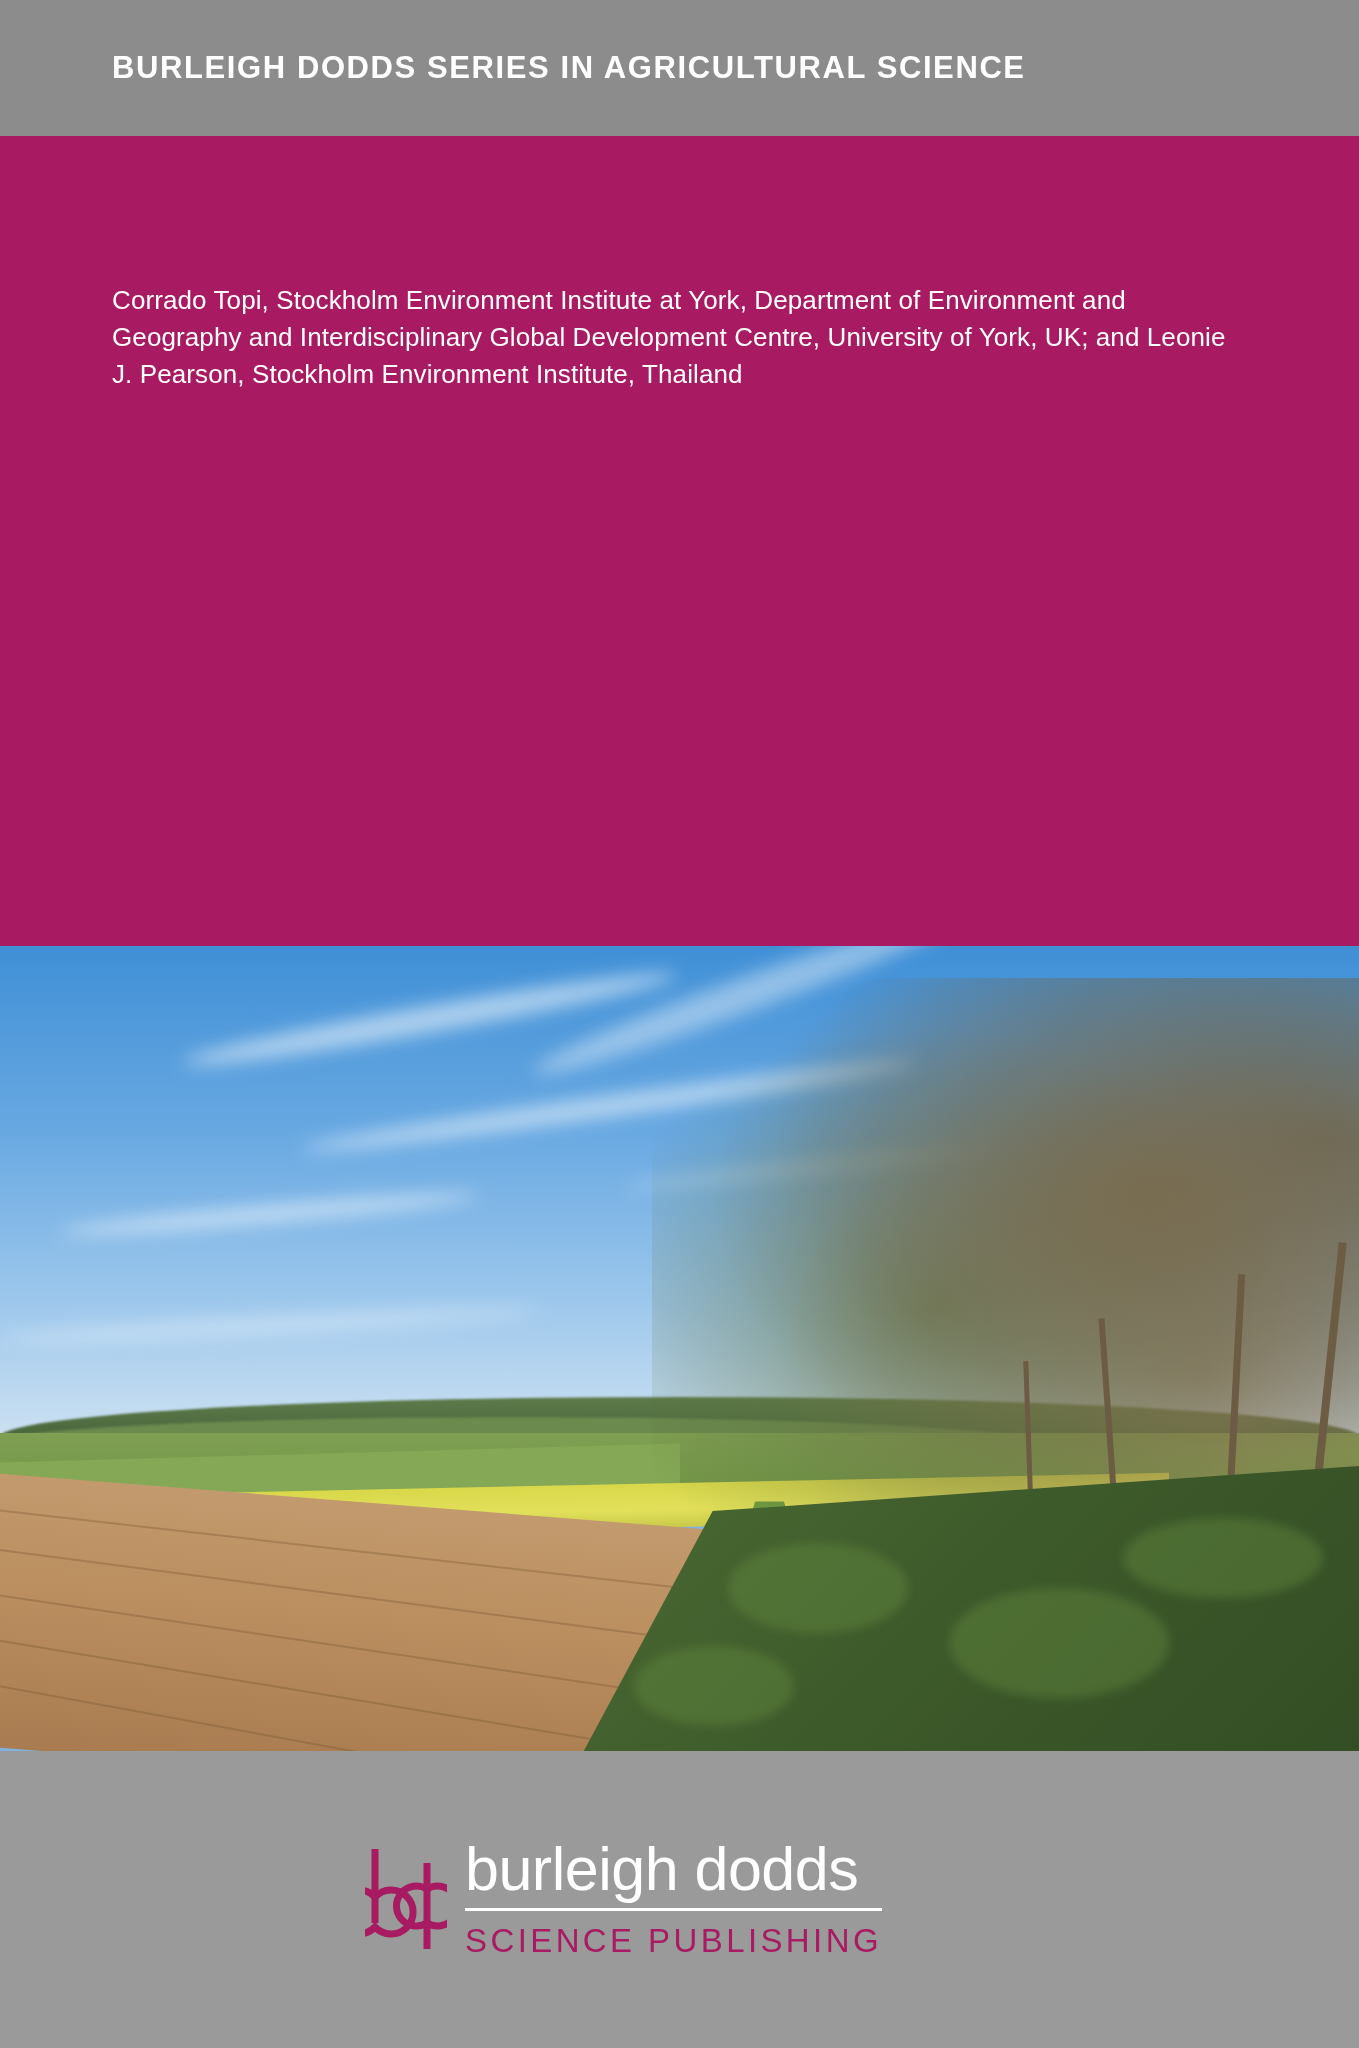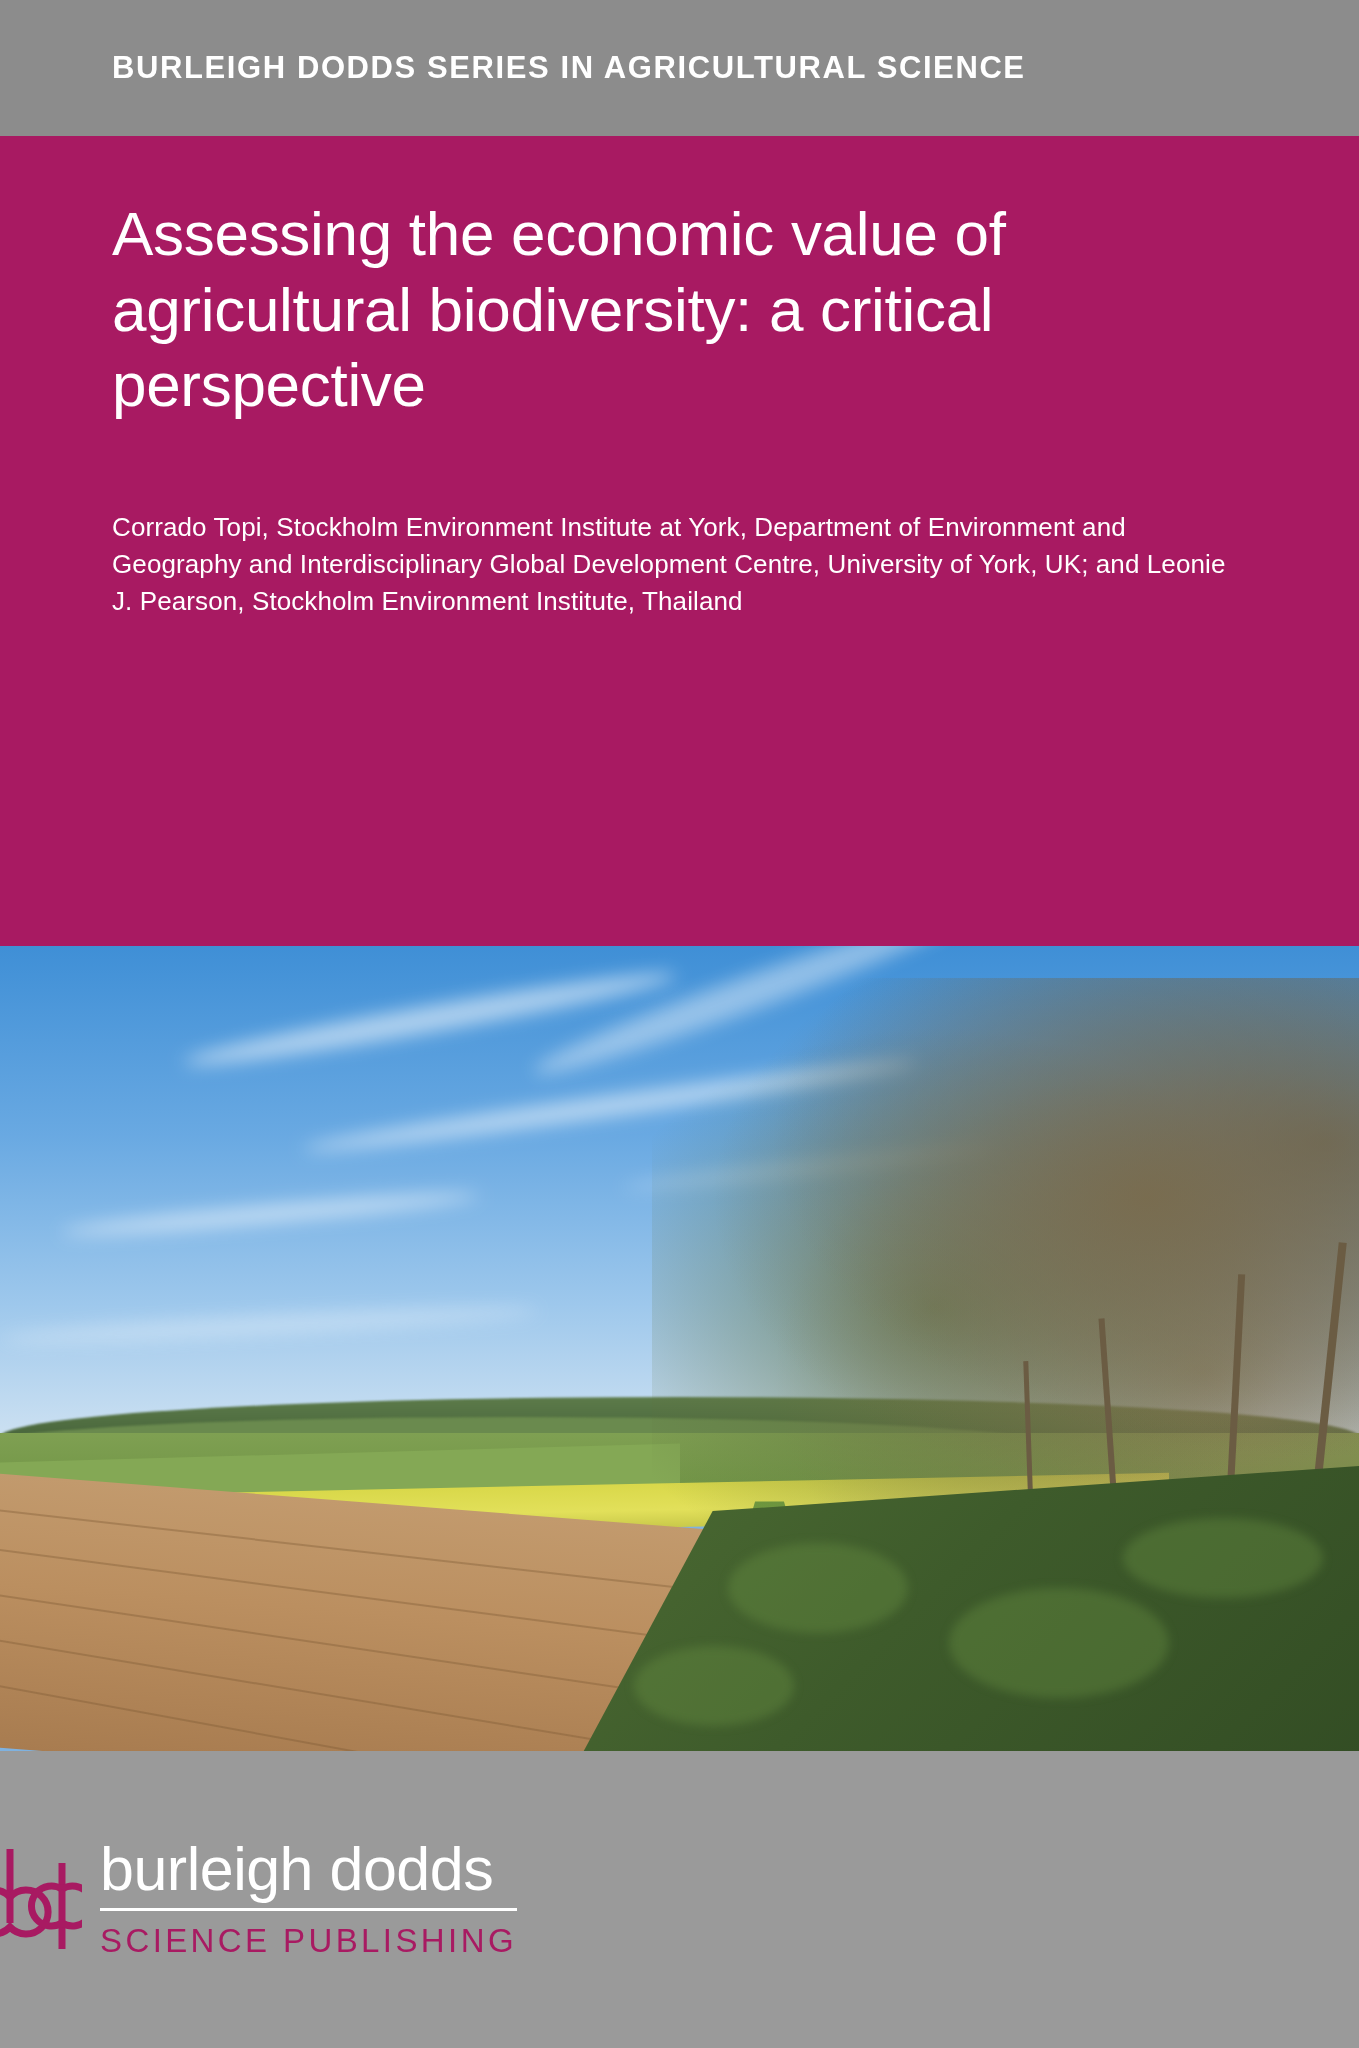--- a/index.html
+++ b/index.html
@@ -194,21 +194,21 @@
     background: #6b5c43;
     transform-origin: bottom center;
   }
 
   
   .logo-band {
     flex: 1;
     background: #9a9a9a;
     display: flex;
     align-items: center;
-    justify-content: flex-start;
+    justify-content: center;
     padding-right: 112px;
     box-sizing: border-box;
   }
   .logo {
     display: flex;
     align-items: center;
     gap: 18px;
   }
   .logo-mark {
     position: relative;
@@ -240,21 +240,20 @@
 </head>
 <body>
 
 <div class="cover">
 
   <div class="series-band">
     <div class="series-title">BURLEIGH DODDS SERIES IN AGRICULTURAL SCIENCE</div>
   </div>
 
   <div class="title-block">
-    <h1 class="book-title">Assessing the economic value of agricultural biodiversity: a critical perspective</h1>
     <div class="authors">Corrado Topi, Stockholm Environment Institute at York, Department of Environment and Geography and Interdisciplinary Global Development Centre, University of York, UK; and Leonie J. Pearson, Stockholm Environment Institute, Thailand</div>
   </div>
 
   <div class="photo">
     <div class="sky"></div>
     <div class="cloud c1"></div>
     <div class="cloud c2"></div>
     <div class="cloud c3"></div>
     <div class="cloud c4"></div>
     <div class="cloud c5"></div>

